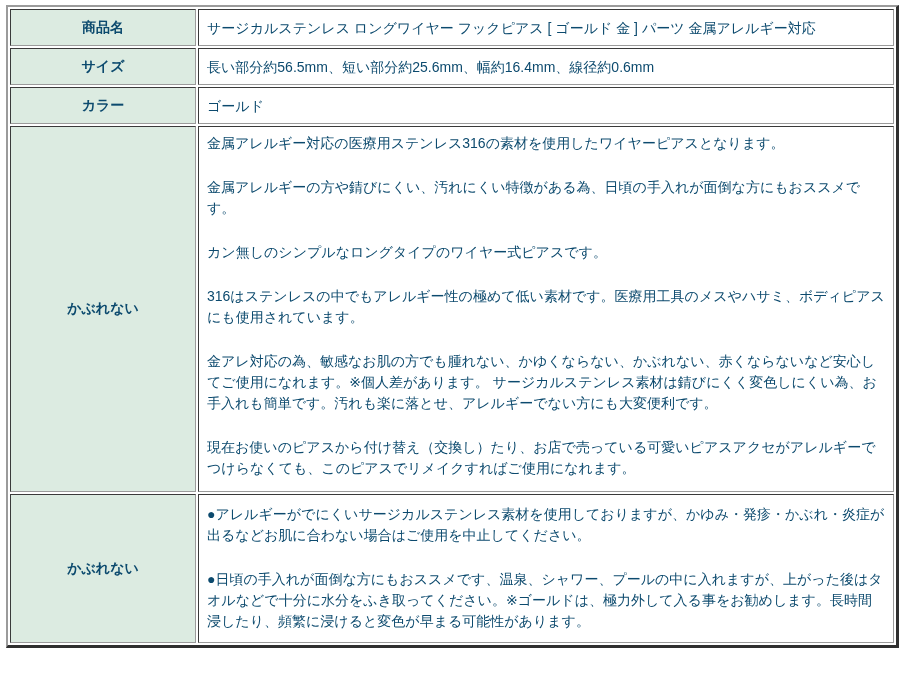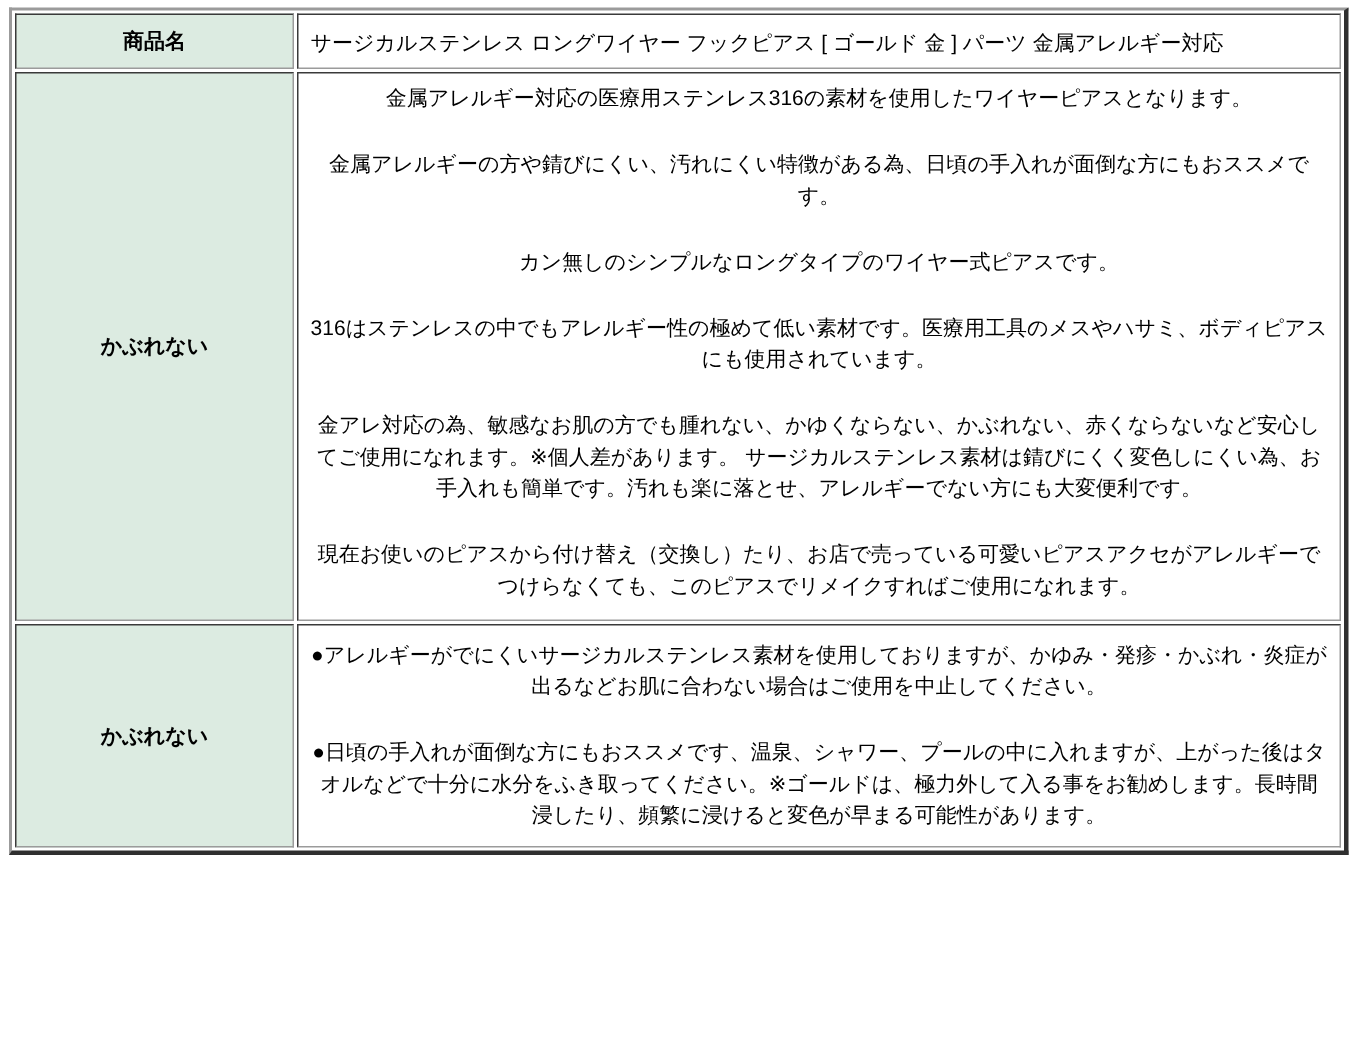--- a/index.html
+++ b/index.html
@@ -23,21 +23,21 @@
     background: #ffffff;
     border-style: solid;
     border-color: #9b9b9b #2f2f2f #2f2f2f #9b9b9b;
     border-width: 2px 3px 3px 2px;
   }
   th, td {
     border-style: solid;
     border-width: 1px;
     border-color: #3a3a3a #9b9b9b #9b9b9b #3a3a3a;
     font-size: 14px;
-    color: #000000;
+    color: #0c4a6e;
     word-break: break-all;
   }
   th.label-cell {
     width: 176px;
     background: #dcebe1;
     text-align: center;
     vertical-align: middle;
     font-weight: bold;
     padding: 2px 4px;
   }
@@ -52,39 +52,46 @@
     height: 37px;
   }
   td.multi-cell {
     background: #ffffff;
     vertical-align: top;
     padding: 6px 8px 6px 8px;
   }
   td.multi-cell p {
     margin: 0 0 23px 0;
     line-height: 21px;
-    text-align: center;
   }
   td.multi-cell p:last-child {
     margin-bottom: 6px;
     margin-top: 20px;
   }
   td.caution-cell {
     padding: 9px 8px 4px 8px;
   }
 </style>
 </head>
 <body>
 
 <div class="page">
   <table class="spec">
     <tbody>
       <tr class="simple-row">
         <th class="label-cell">商品名</th>
         <td class="value-cell">サージカルステンレス ロングワイヤー フックピアス [ ゴールド 金 ] パーツ 金属アレルギー対応</td>
+      </tr>
+      <tr class="simple-row">
+        <th class="label-cell">サイズ</th>
+        <td class="value-cell">長い部分約56.5mm、短い部分約25.6mm、幅約16.4mm、線径約0.6mm</td>
+      </tr>
+      <tr class="simple-row">
+        <th class="label-cell">カラー</th>
+        <td class="value-cell">ゴールド</td>
       </tr>
       <tr>
         <th class="label-cell">かぶれない</th>
         <td class="multi-cell">
           <p>金属アレルギー対応の医療用ステンレス316の素材を使用したワイヤーピアスとなります。</p>
           <p>金属アレルギーの方や錆びにくい、汚れにくい特徴がある為、日頃の手入れが面倒な方にもおススメです。</p>
           <p>カン無しのシンプルなロングタイプのワイヤー式ピアスです。</p>
           <p>316はステンレスの中でもアレルギー性の極めて低い素材です。医療用工具のメスやハサミ、ボディピアスにも使用されています。</p>
           <p>金アレ対応の為、敏感なお肌の方でも腫れない、かゆくならない、かぶれない、赤くならないなど安心してご使用になれます。※個人差があります。 サージカルステンレス素材は錆びにくく変色しにくい為、お手入れも簡単です。汚れも楽に落とせ、アレルギーでない方にも大変便利です。</p>
           <p>現在お使いのピアスから付け替え（交換し）たり、お店で売っている可愛いピアスアクセがアレルギーでつけらなくても、このピアスでリメイクすればご使用になれます。</p>

